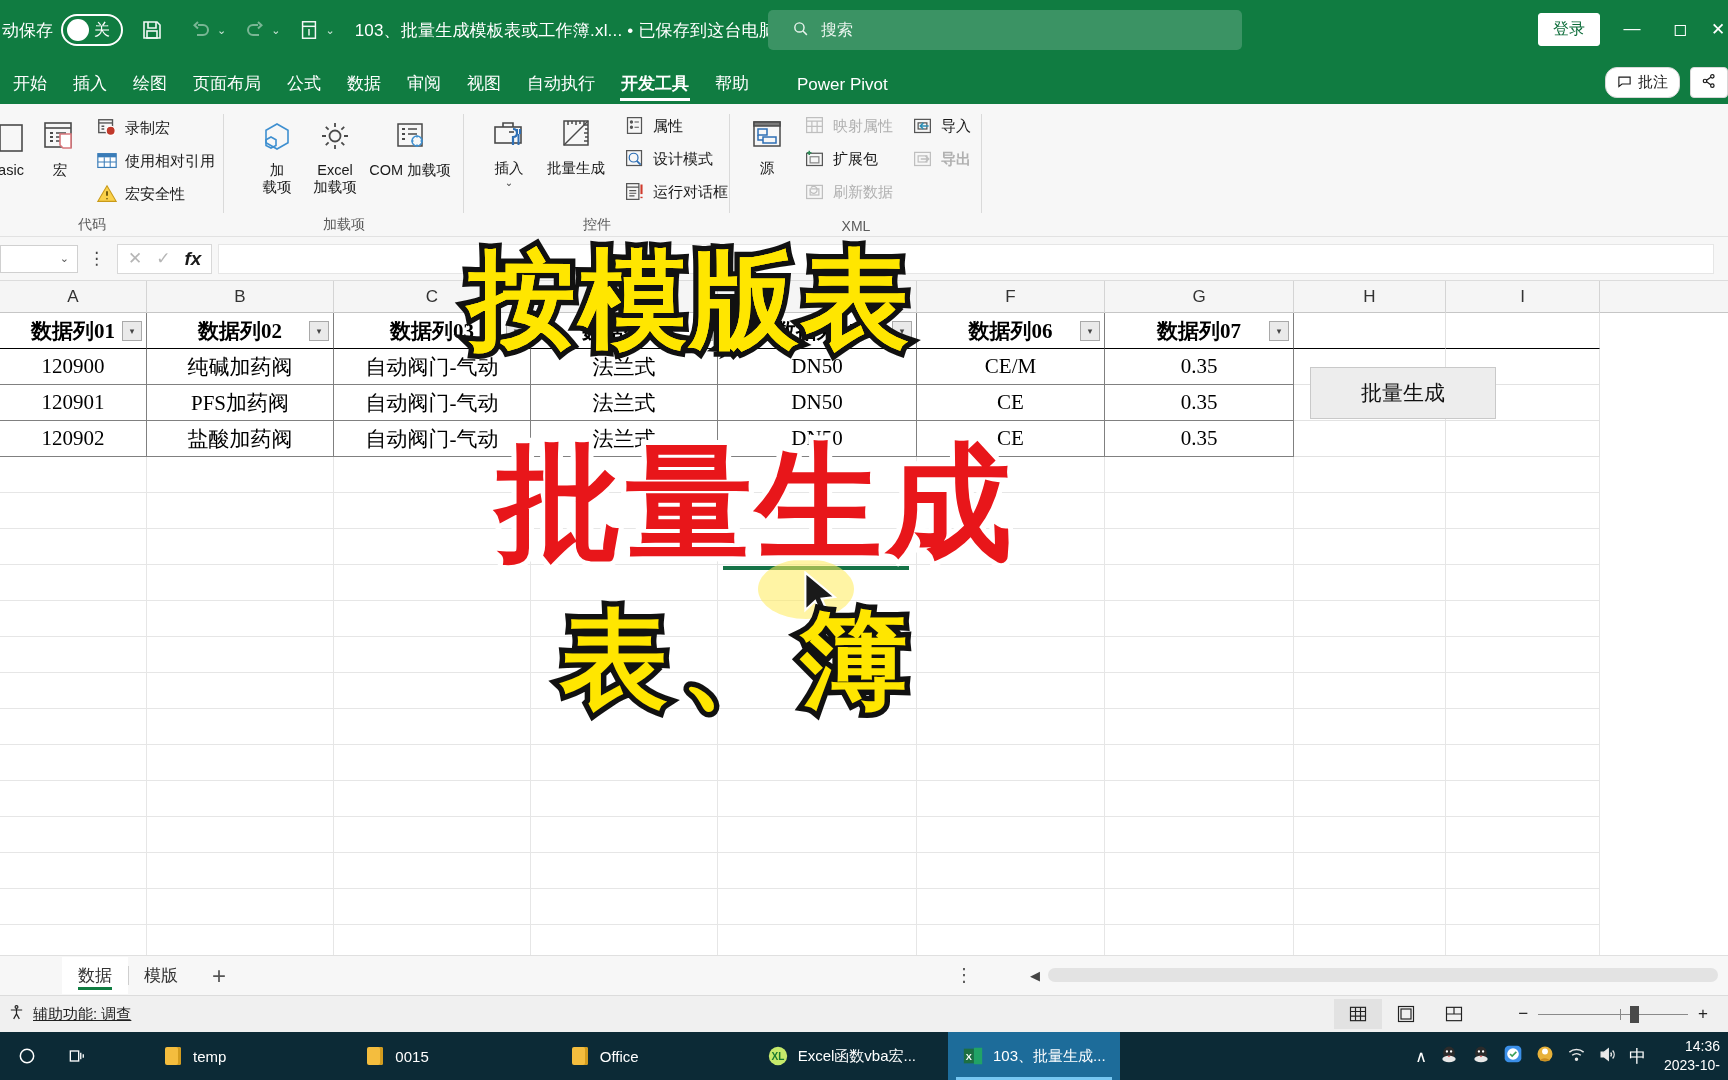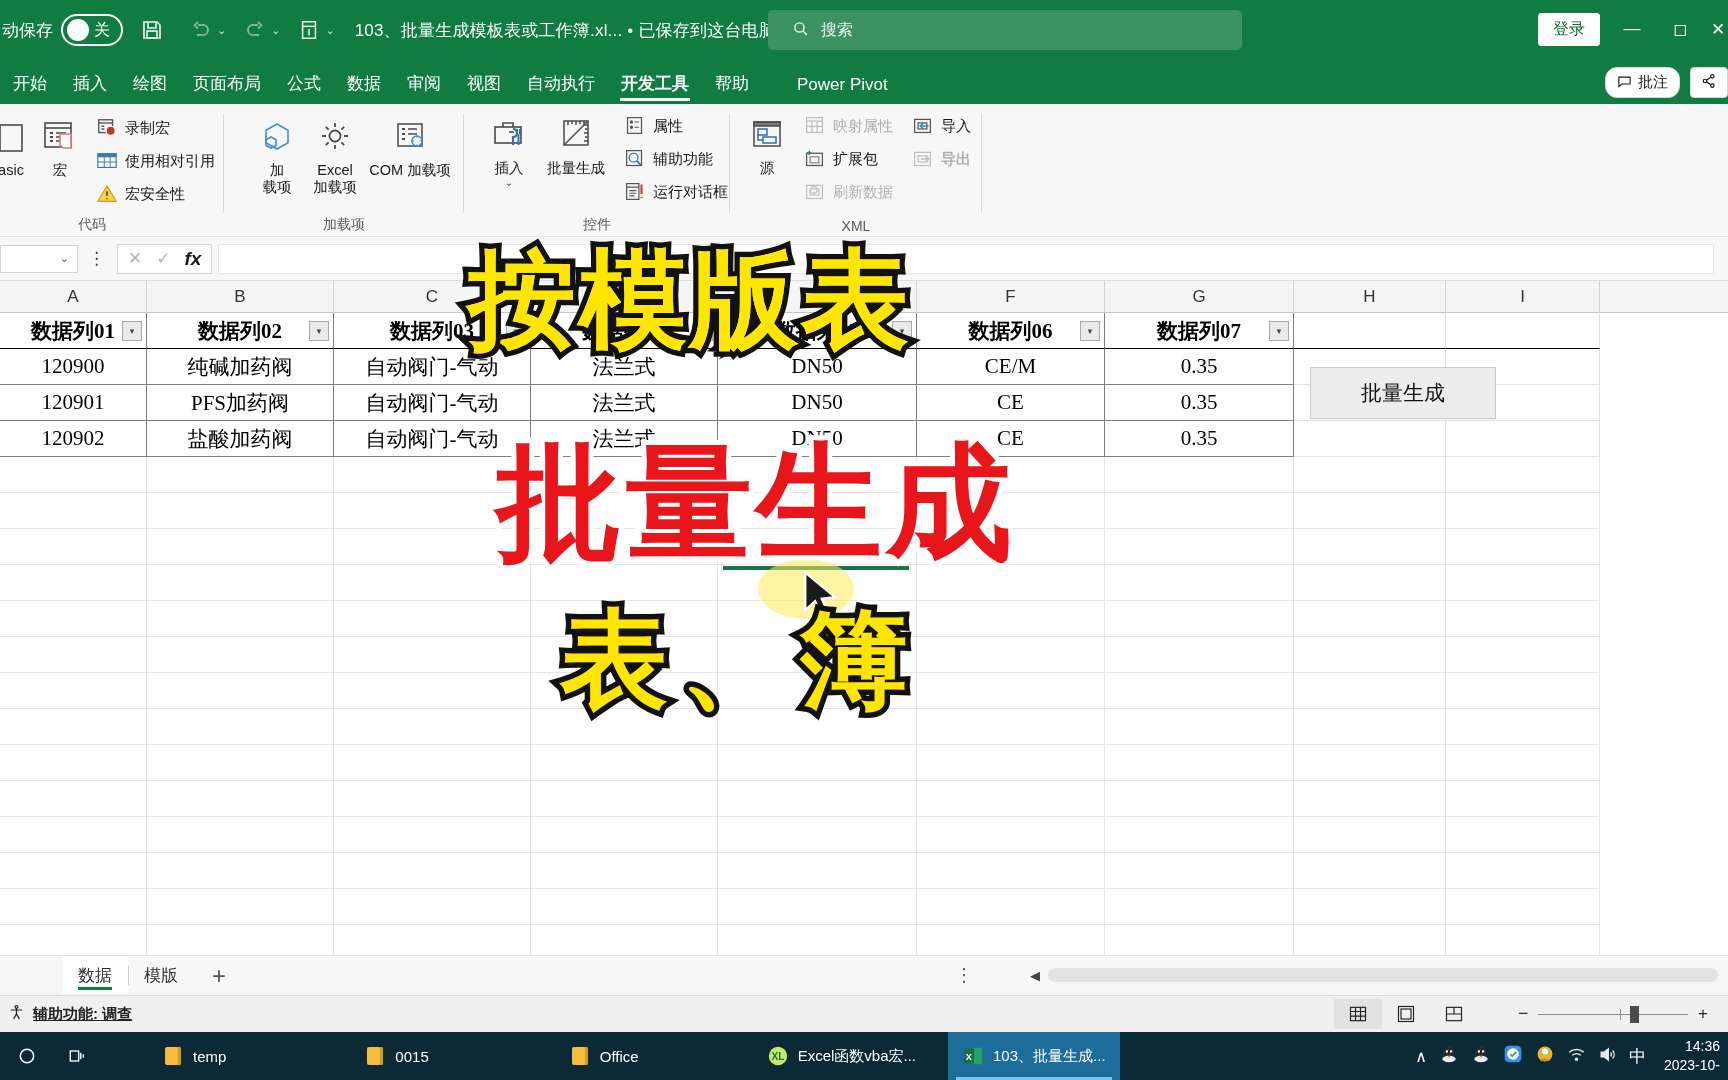--- a/index.html
+++ b/index.html
@@ -248,21 +248,21 @@
   .sheet-more { position: absolute; left: 955px; top: 8px; font-size: 18px; color: #555;
                 letter-spacing: 0; }
 
   
   .statusbar {
     position: absolute; top: 995px; left: 0; width: 1728px; height: 37px;
     background: #F0F0F0; display: flex; align-items: center;
     border-top: 1px solid #dcdcdc; font-size: 15px; color: #222;
   }
   .status-left { display: flex; align-items: center; gap: 8px; margin-left: 8px; }
-  .status-left .acc-underline { text-decoration: underline; font-weight: bold; }
+  .status-left .acc-underline { text-decoration: underline; }
   .view-btns { position: absolute; right: 250px; display: flex; align-items: center; gap: 0; }
   .vbtn { width: 48px; height: 30px; display: flex; align-items: center;
           justify-content: center; font-size: 19px; color: #222; }
   .vbtn.active { background: #e2e2e2; }
   .zoom-area { position: absolute; right: 20px; display: flex; align-items: center; gap: 10px; }
   .zoom-minus, .zoom-plus { font-size: 17px; color: #222; }
   .zoom-track { width: 150px; height: 1px; background: #8a8a8a; position: relative; }
   .zoom-thumb { position: absolute; left: 92px; top: -8px; width: 9px; height: 17px; background: #4a4a4a; }
   .zoom-mid { position: absolute; left: 82px; top: -5px; width: 1px; height: 11px; background: #8a8a8a; }
 
@@ -513,21 +513,21 @@
         <span>属性</span>
       </div>
       <div class="smallitem" style="left:160px;top:44px;">
         <span class="smallico">
           <svg width="21" height="21" viewBox="0 0 24 24" fill="none" stroke="#555" stroke-width="1.4">
             <rect x="3" y="3" width="17" height="17"></rect>
             <circle cx="11" cy="11" r="5" stroke="#2E6FB5"></circle>
             <path d="M14.6 14.6L19 19" stroke="#2E6FB5" stroke-width="2"></path>
           </svg>
         </span>
-        <span>辅助功能</span>
+        <span>设计模式</span>
       </div>
       <div class="smallitem" style="left:160px;top:77px;">
         <span class="smallico">
           <svg width="21" height="21" viewBox="0 0 24 24" fill="none" stroke="#555" stroke-width="1.4">
             <rect x="3" y="3" width="14" height="18"></rect>
               <path d="M3 7h14"></path>
             <path d="M6 11h8M6 14h8M6 17h6" stroke-width="1.2"></path>
             <path d="M20 4v11" stroke="#D03A2B" stroke-width="2.4"></path>
             <path d="M20 18v1.6" stroke="#D03A2B" stroke-width="2.4"></path>
           </svg>

